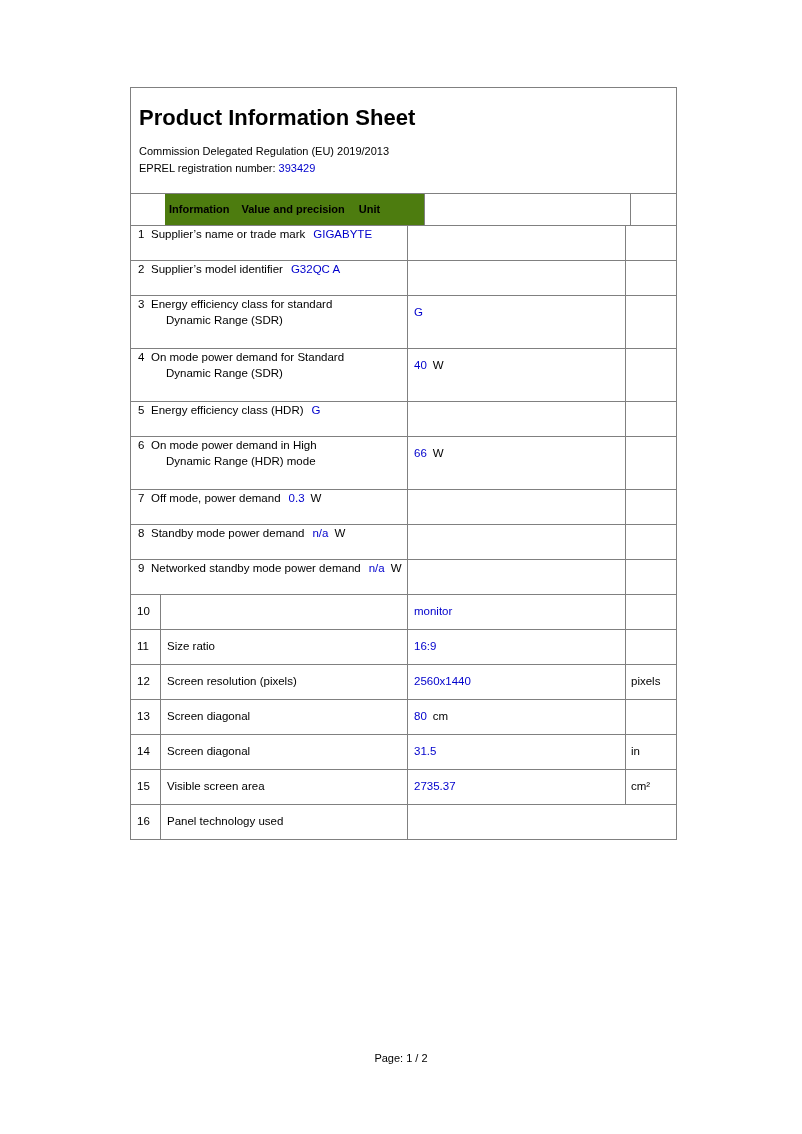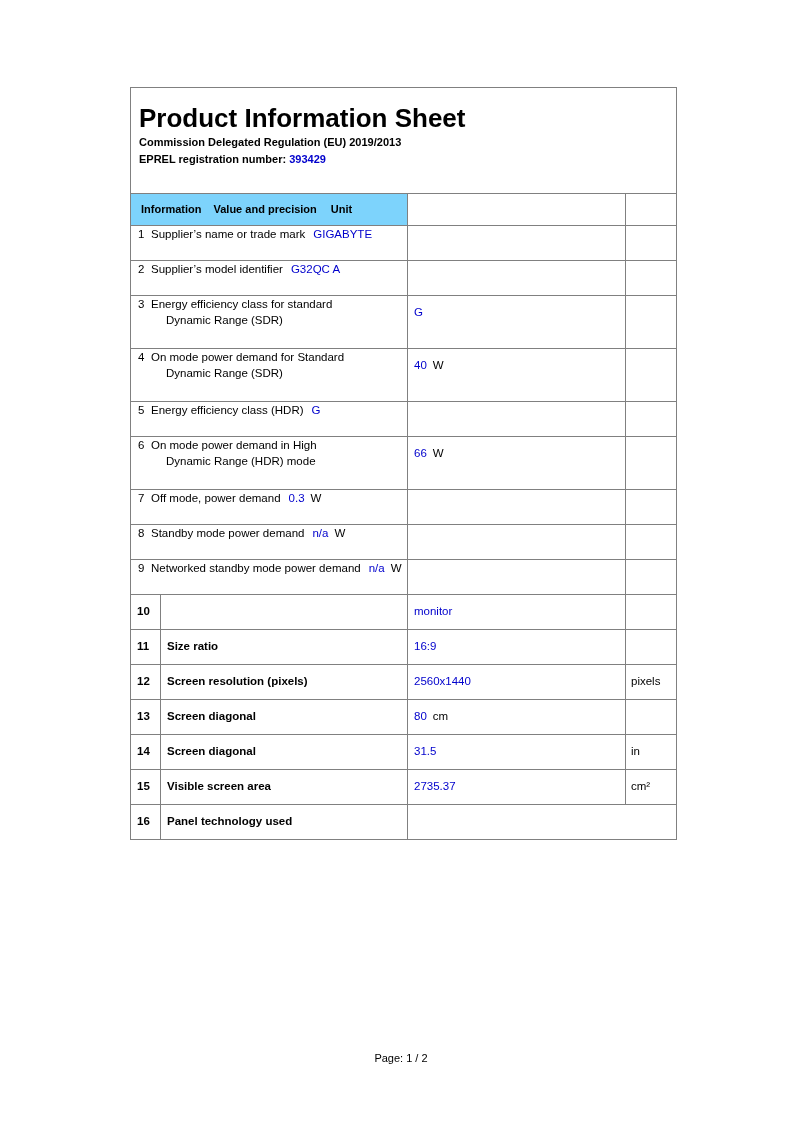--- a/index.html
+++ b/index.html
@@ -11,47 +11,47 @@
     color: #000000;
   }
   .sheet {
     position: absolute;
     left: 130px; top: 87px;
     width: 547px;
     border: 1px solid #808080;
     background: #ffffff;
   }
   .title-block { height: 105px; padding: 18px 8px 0 8px; }
-  .title-block h1 { font-size: 26px; font-weight: bold; line-height: 24px; }
-  .meta { font-size: 11px; line-height: 17px; margin-top: 4px; font-weight: bold; }
+  .title-block h1 { font-size: 22px; font-weight: bold; line-height: 24px; }
+  .meta { font-size: 11px; line-height: 17px; margin-top: 13px; }
   .blue { color: #0000cc; }
   a.blue { text-decoration: none; cursor: pointer; }
 
   .row { display: flex; font-size: 11.5px; border-top: 1px solid #808080; }
   .hdr { height: 32px; font-weight: bold; font-size: 11px; }
   .h35 { height: 35px; }
   .h53 { height: 53px; }
 
   .c1 { width: 277px; border-right: 1px solid #808080; padding: 1px 0 0 7px; overflow: visible; }
   .c2 { width: 218px; border-right: 1px solid #808080; padding: 10px 0 0 6px; }
   .c3 { width: 48px; padding: 10px 0 0 5px; }
 
-  .hdr .c1 { background: #7dd3fc; padding: 9px 0 0 10px; }
+  .hdr .c1 { background: #4d7c0f; padding: 9px 0 0 4px; margin-left: 34px; }
   .hdr .c2, .hdr .c3 { padding-top: 9px; }
   .hl2 { margin-left: 12px; }
   .hl3 { margin-left: 14px; }
 
   .l1 { white-space: nowrap; line-height: 14px; }
   .l2 { padding-left: 28px; line-height: 19px; white-space: nowrap; }
   .num { display: inline-block; width: 13px; }
   .iv { margin-left: 8px; }
   .iu { margin-left: 6px; }
   .u  { margin-left: 6px; }
 
-  .c1.split { display: flex; padding: 0; font-weight: bold; }
+  .c1.split { display: flex; padding: 0; }
   .numcell { width: 30px; border-right: 1px solid #808080; padding: 10px 0 0 6px; }
   .labelcell { padding: 10px 0 0 6px; white-space: nowrap; }
 
   .footer {
     position: absolute;
     top: 1052px; left: 0;
     width: 802px;
     text-align: center;
     font-size: 11px;
   }

